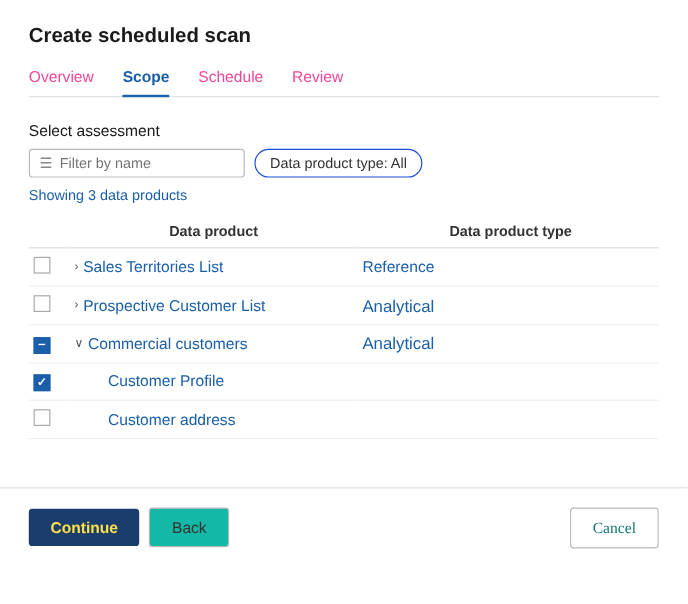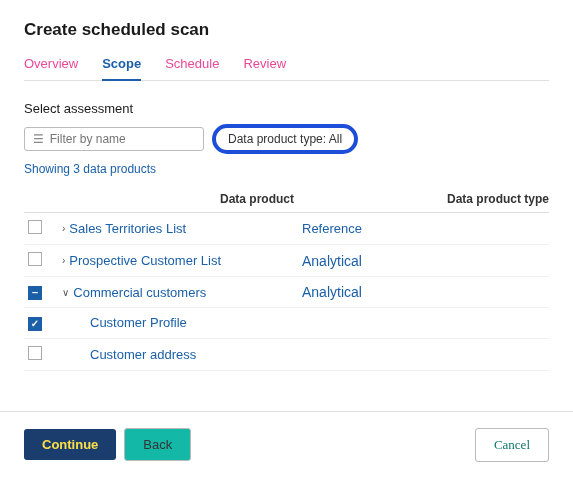--- a/index.html
+++ b/index.html
@@ -72,42 +72,42 @@
     }
     .filter-input input {
       border: none;
       outline: none;
       font-size: 12px;
       color: #888;
       width: 130px;
       background: transparent;
     }
     .product-type-btn {
-      border: 4px solid #1d4ed8;
+      border: 1px solid #1d4ed8;
       border-radius: 16px;
       padding: 4px 12px;
       font-size: 12px;
       background: #fff;
       color: #333;
       cursor: pointer;
     }
     .showing-count {
       font-size: 12px;
       color: #1a5fa8;
       margin-bottom: 10px;
     }
     .data-table {
       width: 100%;
       border-collapse: collapse;
     }
     .data-table thead tr th {
       font-size: 12px;
       font-weight: 600;
       color: #333;
-      text-align: right;
+      text-align: center;
       padding: 6px 0 6px 8px;
       border-bottom: 1px solid #ddd;
     }
     .data-table thead tr th:first-child {
       width: 30px;
       padding-left: 0;
     }
     .data-table thead tr th.col-product {
       width: 240px;
     }

